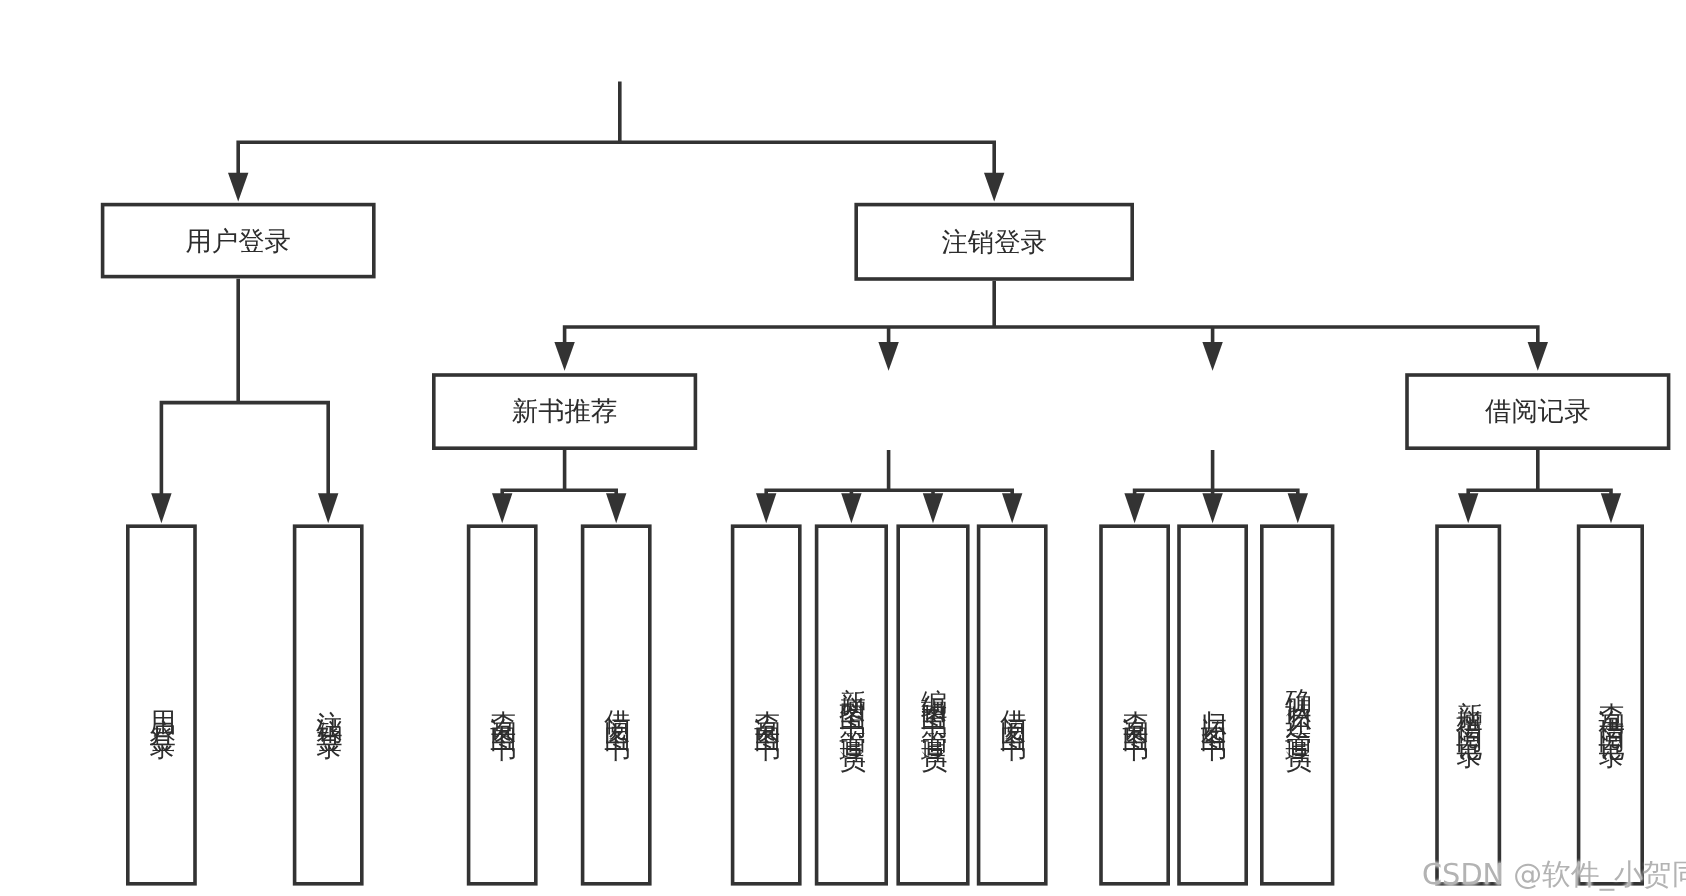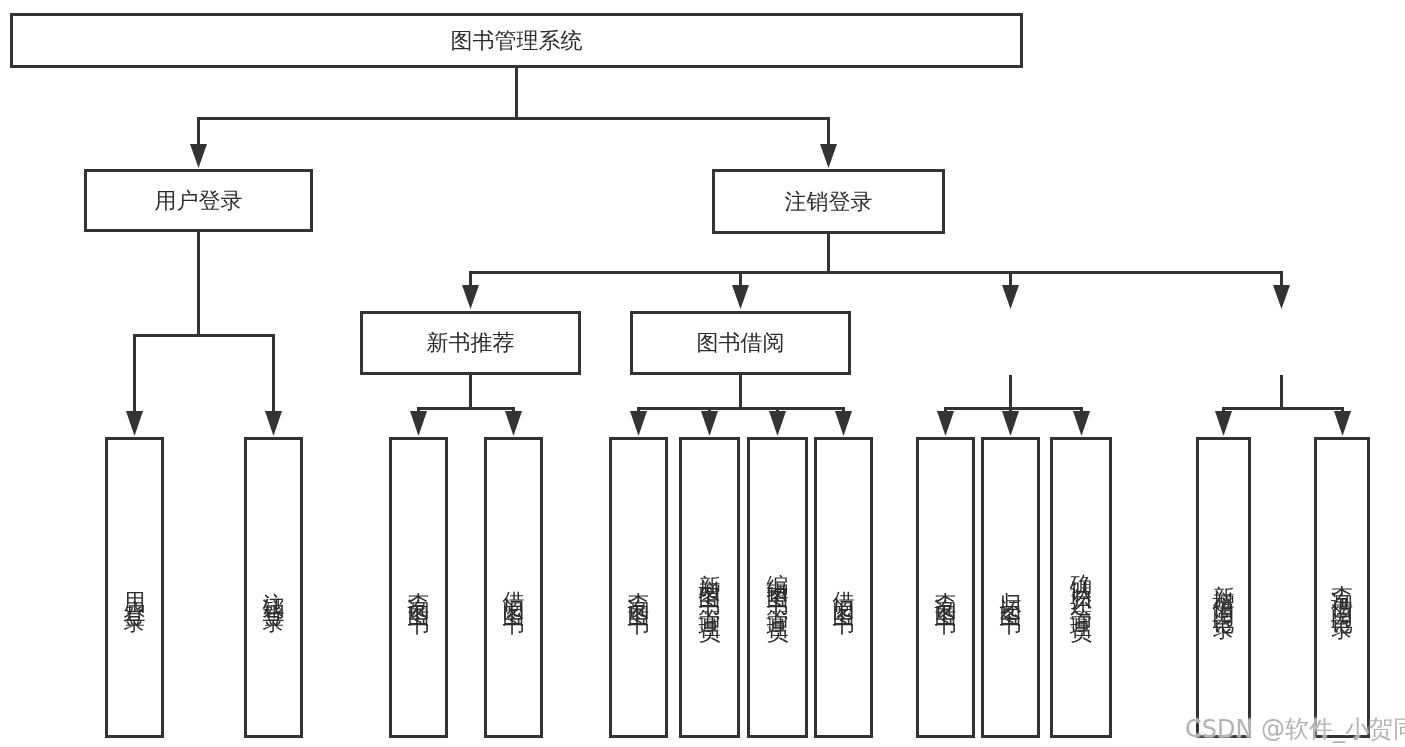--- a/index.html
+++ b/index.html
@@ -108,27 +108,26 @@
     <path d="M1010.5 375 V408.5 M945.5 408.5 H1081.5 M945.5 407 V414 M1010.5 407 V414 M1081.5 407 V414"></path>
     <polygon points="937,411 954,411 945.5,436"></polygon>
     <polygon points="1002,411 1019,411 1010.5,436"></polygon>
     <polygon points="1073,411 1090,411 1081.5,436"></polygon>
 
     <path d="M1281.5 375 V408.5 M1223.5 408.5 H1342.5 M1223.5 407 V414 M1342.5 407 V414"></path>
     <polygon points="1215,411 1232,411 1223.5,436"></polygon>
     <polygon points="1334,411 1351,411 1342.5,436"></polygon>
   </svg>
 
-  <div class="node n-root">图书管理系统</div>
 
   <div class="node n-login">用户登录</div>
   <div class="node n-mgmt">注销登录</div>
 
   <div class="node n-rec">新书推荐</div>
-  <div class="node n-bor">图书借阅</div>
+  <div class="node n-recs">借阅记录</div>
 
   <div class="node v-node leaf lf-a1">
     <span>用户登录</span>
   </div>
   <div class="node v-node leaf lf-a2">
     <span>注销登录</span>
   </div>
 
   <div class="node v-node leaf lf-b1">
     <span>查询图书</span>

